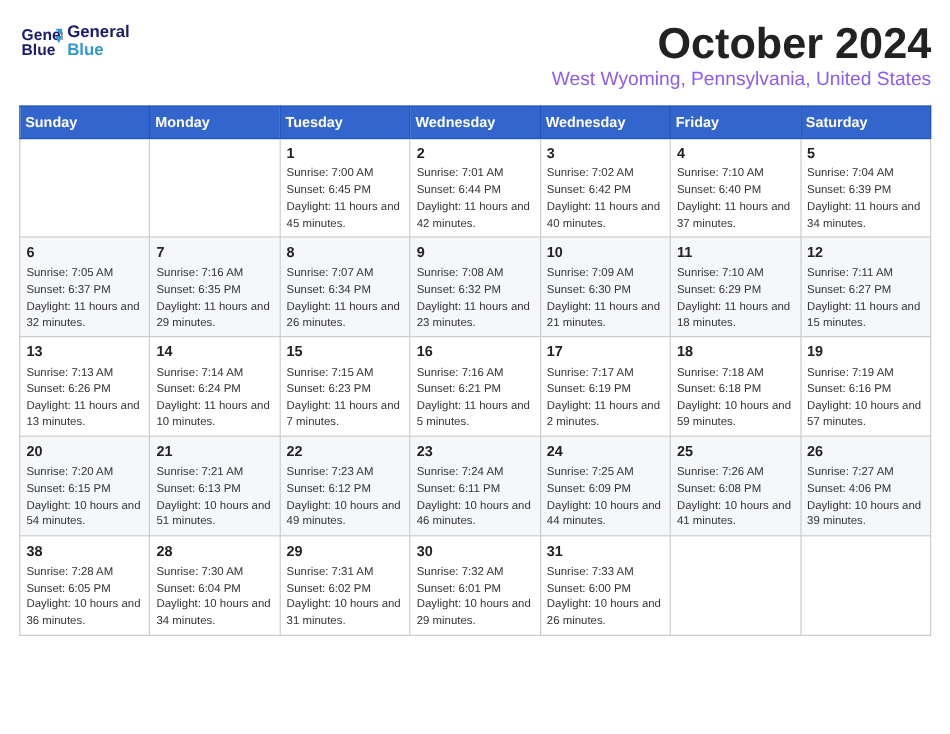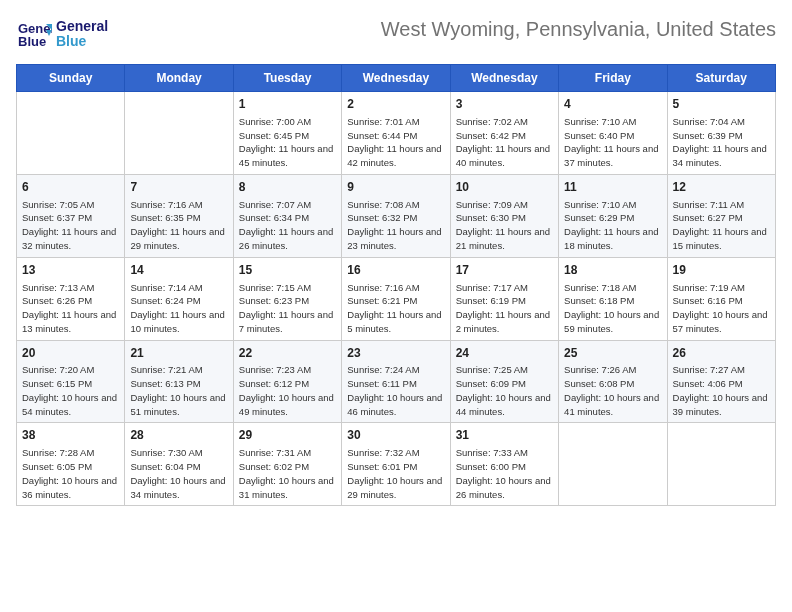--- a/index.html
+++ b/index.html
@@ -28,36 +28,36 @@
     .title-block {
       text-align: right;
     }
     .month-title {
       font-size: 36px;
       font-weight: bold;
       color: #222;
       line-height: 1.1;
     }
     .subtitle {
-      font-size: 20px;
-      color: #737373;
+      font-size: 16px;
+      color: #8b5cf6;
       margin-top: 2px;
     }
     .calendar {
       width: 100%;
       border-collapse: collapse;
       font-size: 10px;
     }
     .calendar thead tr th {
       background: #3366cc;
       color: #fff;
       font-size: 12px;
       font-weight: bold;
       padding: 6px 4px;
-      text-align: center;
+      text-align: left;
       border: 1px solid #2255bb;
     }
     .calendar tbody tr td {
       border: 1px solid #ccc;
       vertical-align: top;
       padding: 4px 5px;
       width: 108px;
       min-height: 72px;
       background: #fff;
       color: #222;
@@ -91,20 +91,21 @@
       <text x="2" y="30" font-size="13" font-weight="bold" fill="#1a1a6e">Blue</text>
       <polygon points="30,8 36,14 36,8" fill="#3399cc"></polygon>
       <polygon points="30,14 36,14 33,20" fill="#3399cc"></polygon>
     </svg>
     <div style="display:flex;flex-direction:column;line-height:1.1;">
       <span style="font-size:14px;font-weight:bold;color:#1a1a6e;">General</span>
       <span style="font-size:14px;font-weight:bold;color:#3399cc;">Blue</span>
     </div>
   </div>
   <div class="title-block">
+    <div class="month-title">October 2024</div>
     <div class="subtitle">West Wyoming, Pennsylvania, United States</div>
   </div>
 </div>
 
 <table class="calendar">
   <thead>
     <tr id="header-row">
         <th>Sunday</th>
         <th>Monday</th>
         <th>Tuesday</th>

